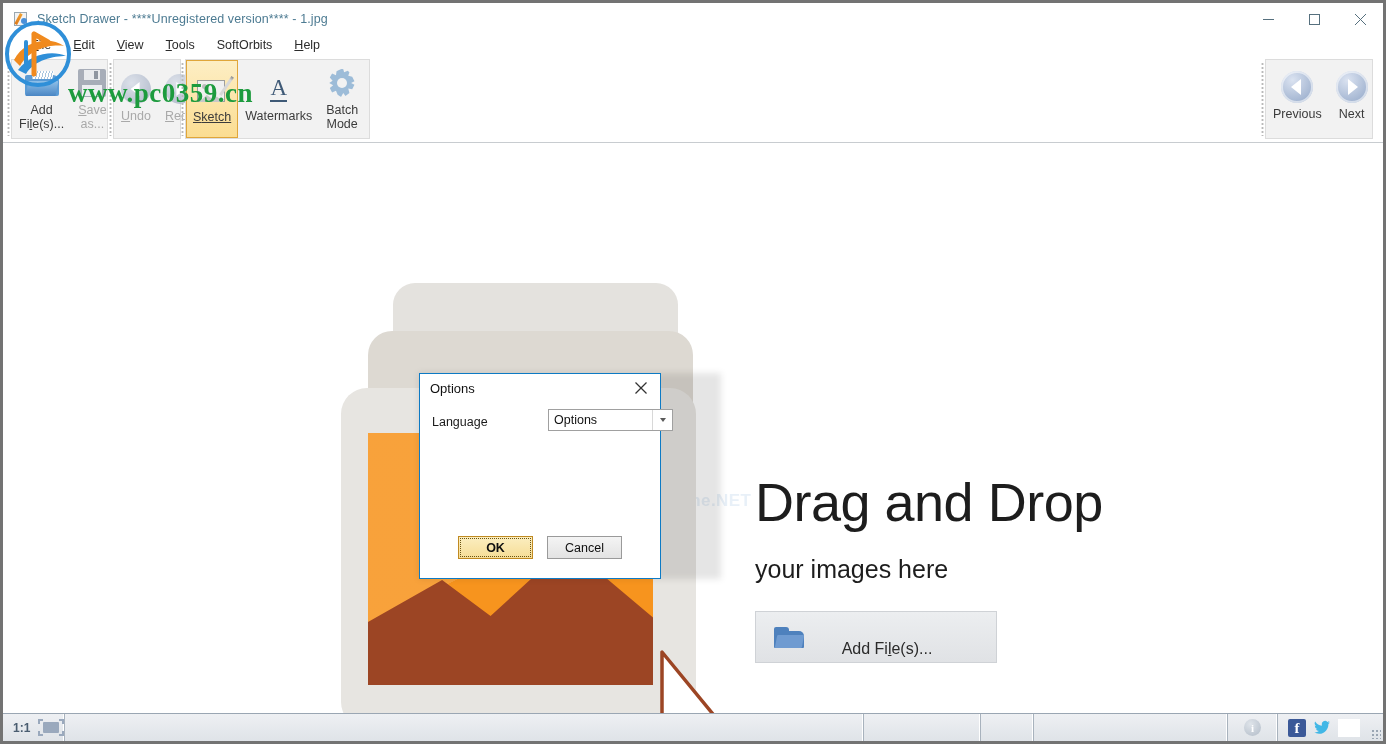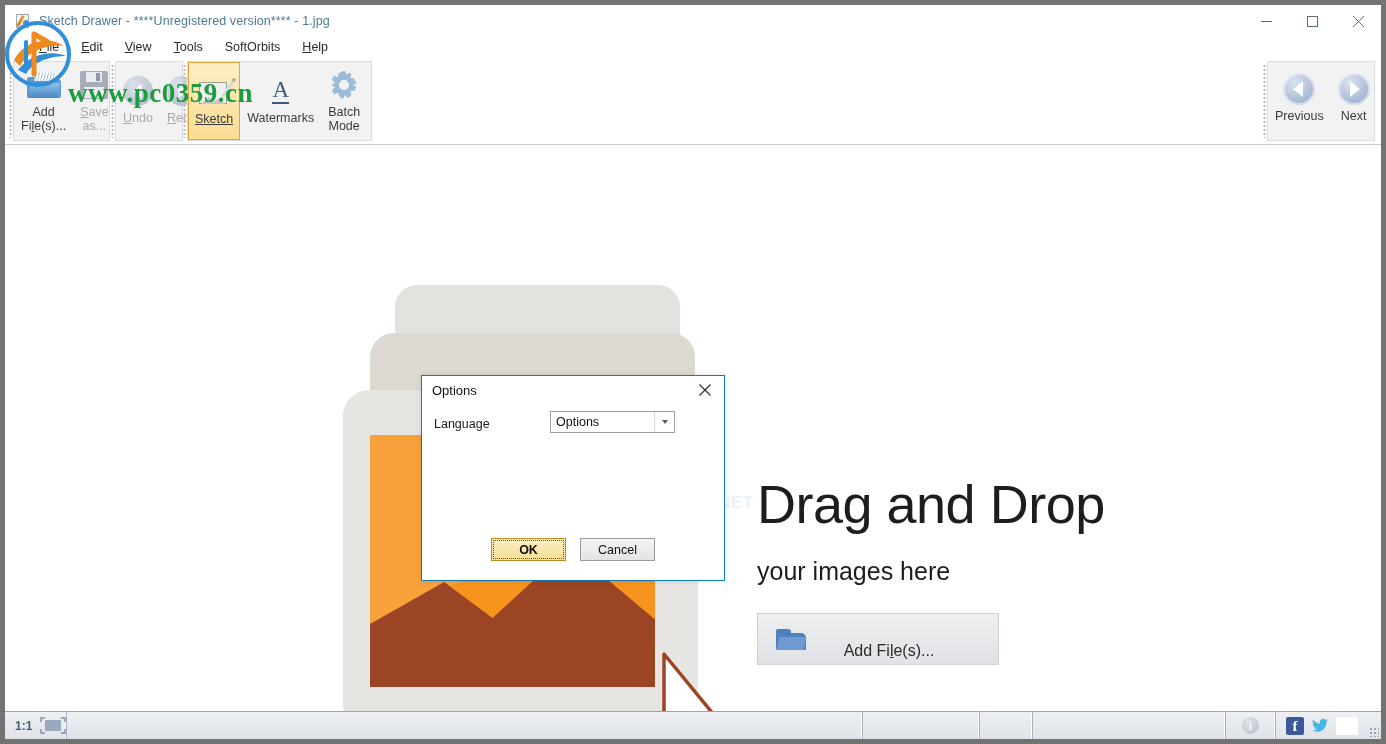--- a/index.html
+++ b/index.html
@@ -7,21 +7,21 @@
   body {
     width:1386px; height:744px;
     font-family:"Liberation Sans", sans-serif;
     background:#ffffff;
     overflow:hidden;
     position:relative;
     -webkit-font-smoothing:antialiased;
   }
   .app {
     position:absolute; inset:0;
-    border:5px solid #737373;
+    border:3px solid #737373;
     background:#ffffff;
     display:flex; flex-direction:column;
   }
 
   
   .titlebar {
     height:32px; flex:0 0 32px;
     background:#ffffff;
     display:flex; align-items:center;
     position:relative;
@@ -55,21 +55,21 @@
     width:46px; height:32px;
     display:flex; align-items:center; justify-content:center;
     color:#56707e;
   }
   .win-btn svg { display:block; }
 
   
   .menubar {
     height:21px; flex:0 0 21px;
     display:flex; align-items:center;
-    padding-left:23px;
+    padding-left:17px;
     background:#ffffff;
     position:relative; z-index:3;
   }
   .menu-item {
     font-size:12.5px; color:#2b2b2b;
     padding:0 11px;
     line-height:21px;
     white-space:nowrap;
   }
   .menu-item u { text-decoration:underline; }
@@ -399,21 +399,21 @@
     font-family:"Liberation Serif", serif;
     letter-spacing:.5px;
   }
 
   
   .dlg-shadow {
     position:absolute; left:416px; top:230px; width:302px; height:206px;
     background:rgba(0,0,0,.10); filter:blur(3px); z-index:90;
   }
   .dialog {
-    position:absolute; left:416px; top:230px; width:304px; height:206px;
+    position:absolute; left:416px; top:230px; width:242px; height:206px;
     background:#ffffff; border:1px solid #0d7ac4; z-index:100;
     display:flex; flex-direction:column;
   }
   .dlg-title {
     height:29px; flex:0 0 29px; display:flex; align-items:center;
     padding:0 8px 0 10px; position:relative;
   }
   .dlg-title .t { font-size:13px; color:#111111; }
   .dlg-close {
     position:absolute; right:4px; top:3px; width:30px; height:22px;

